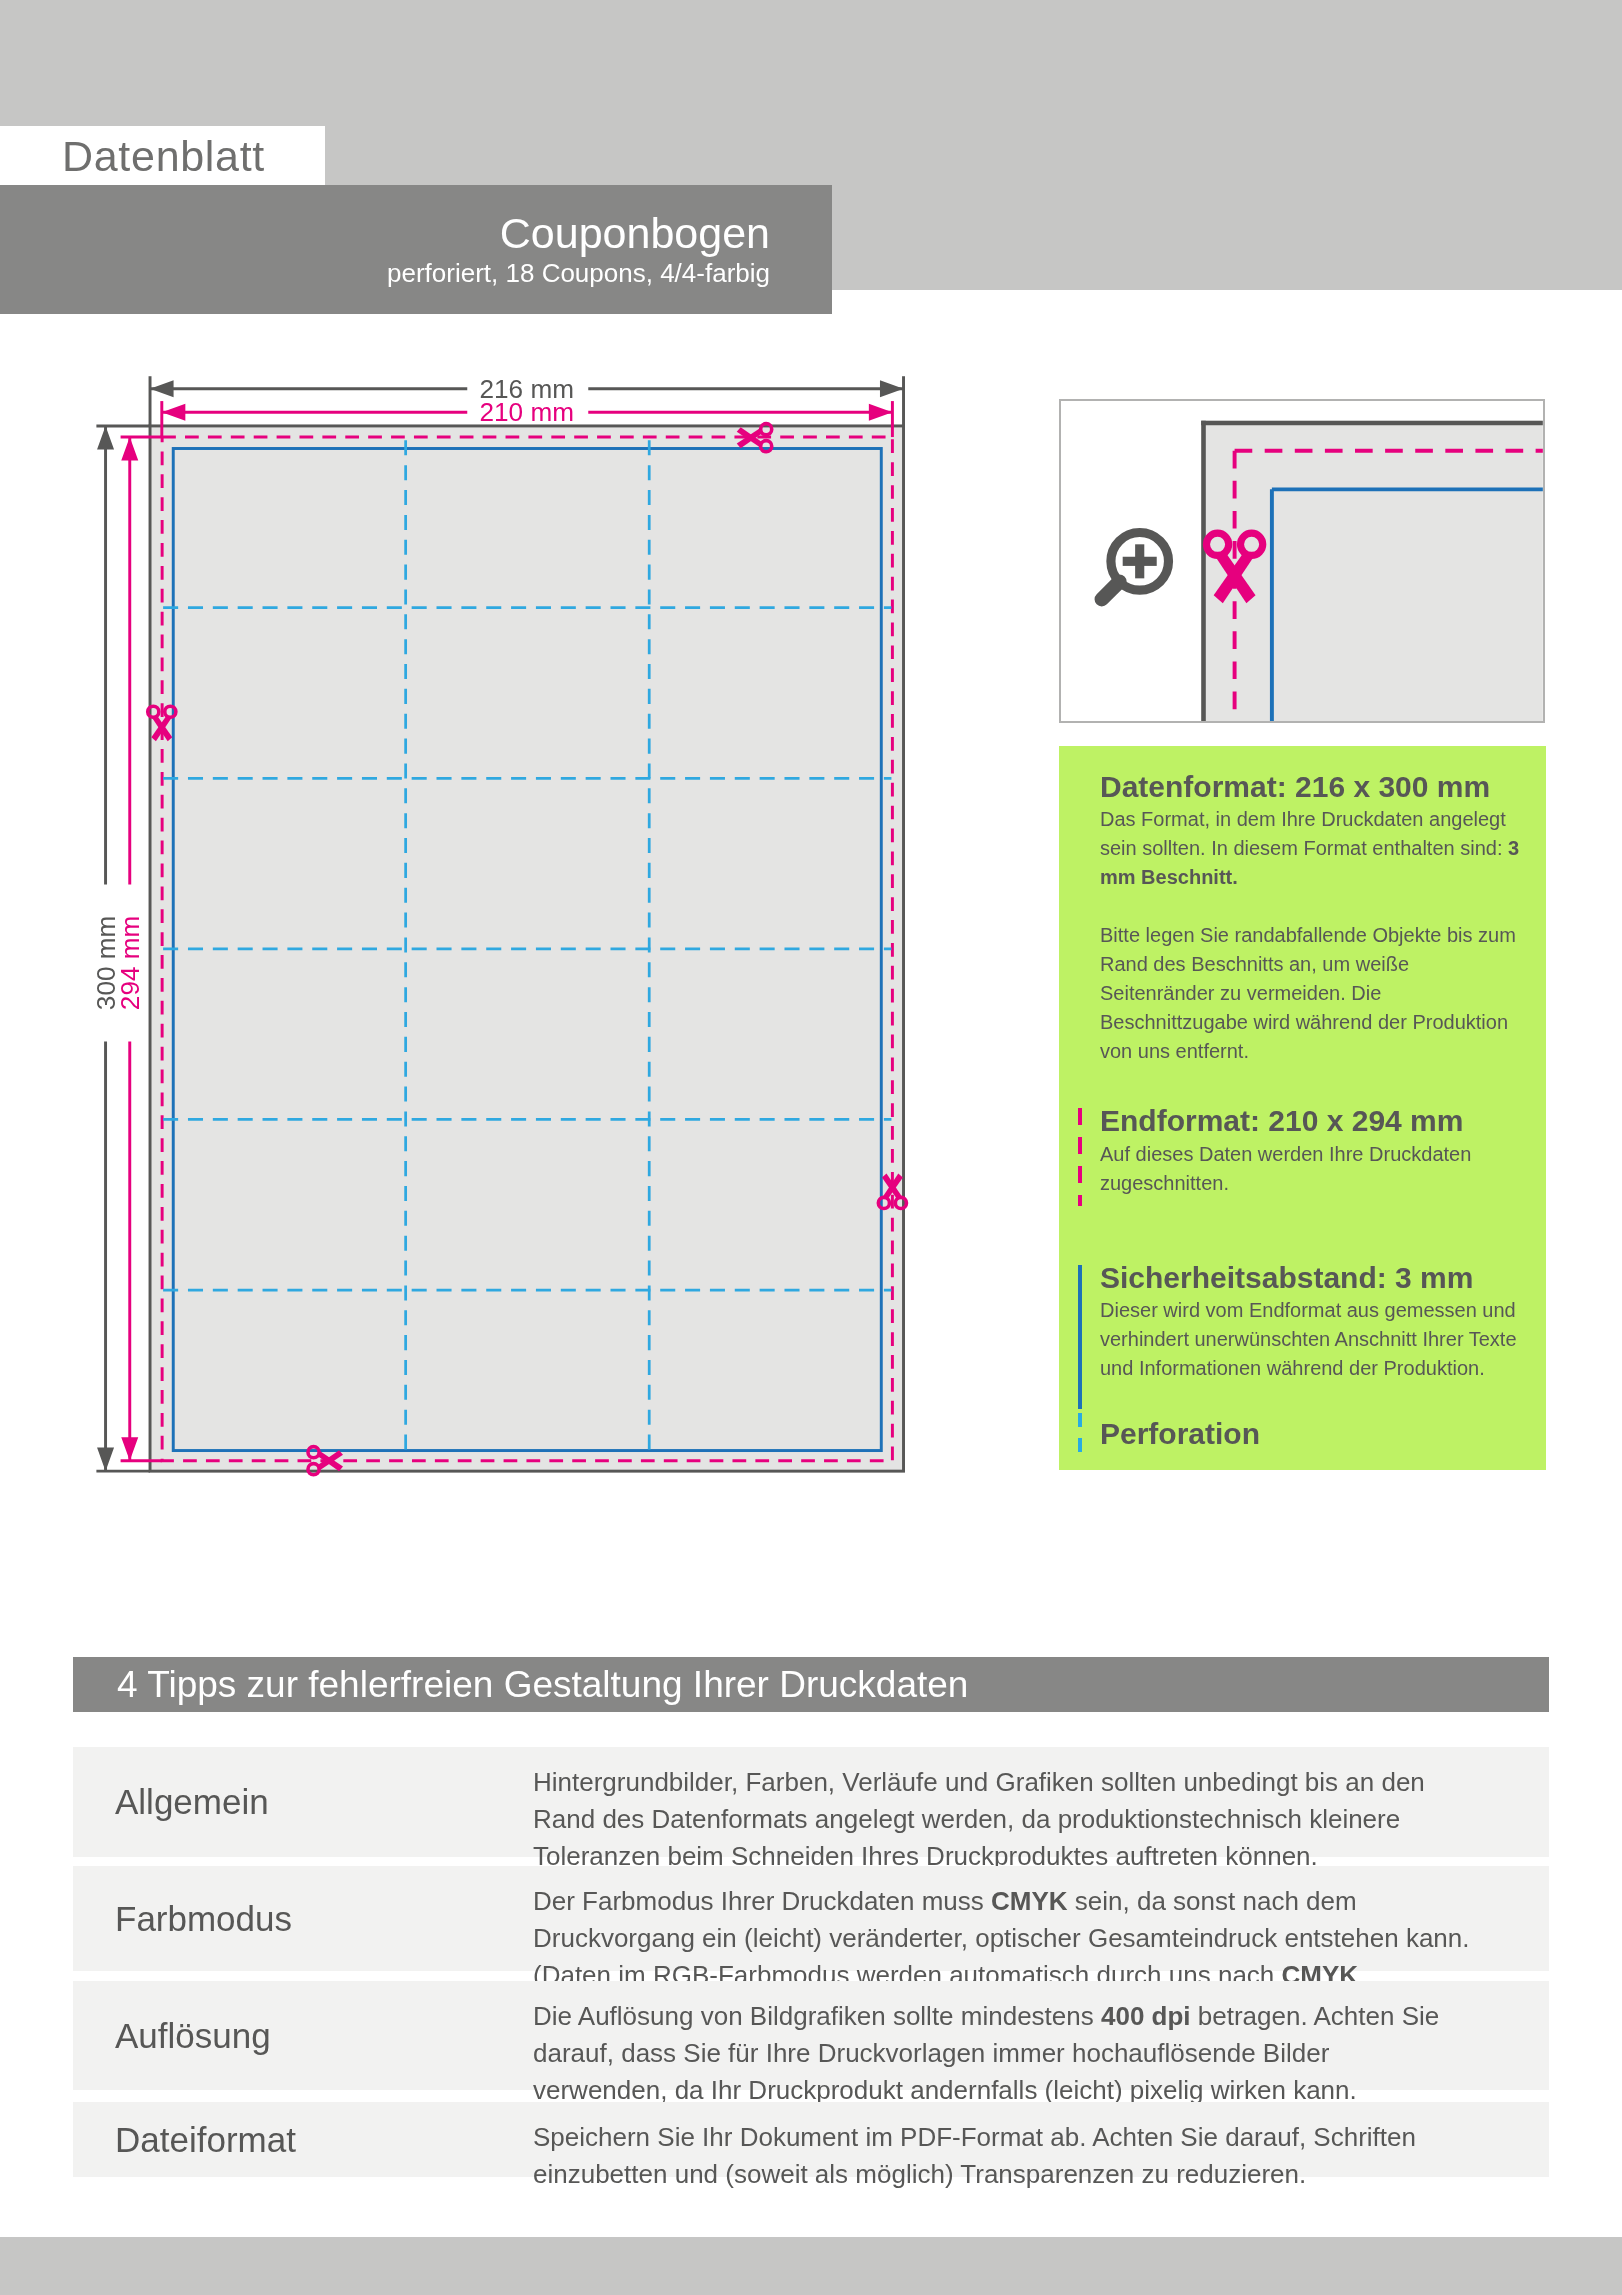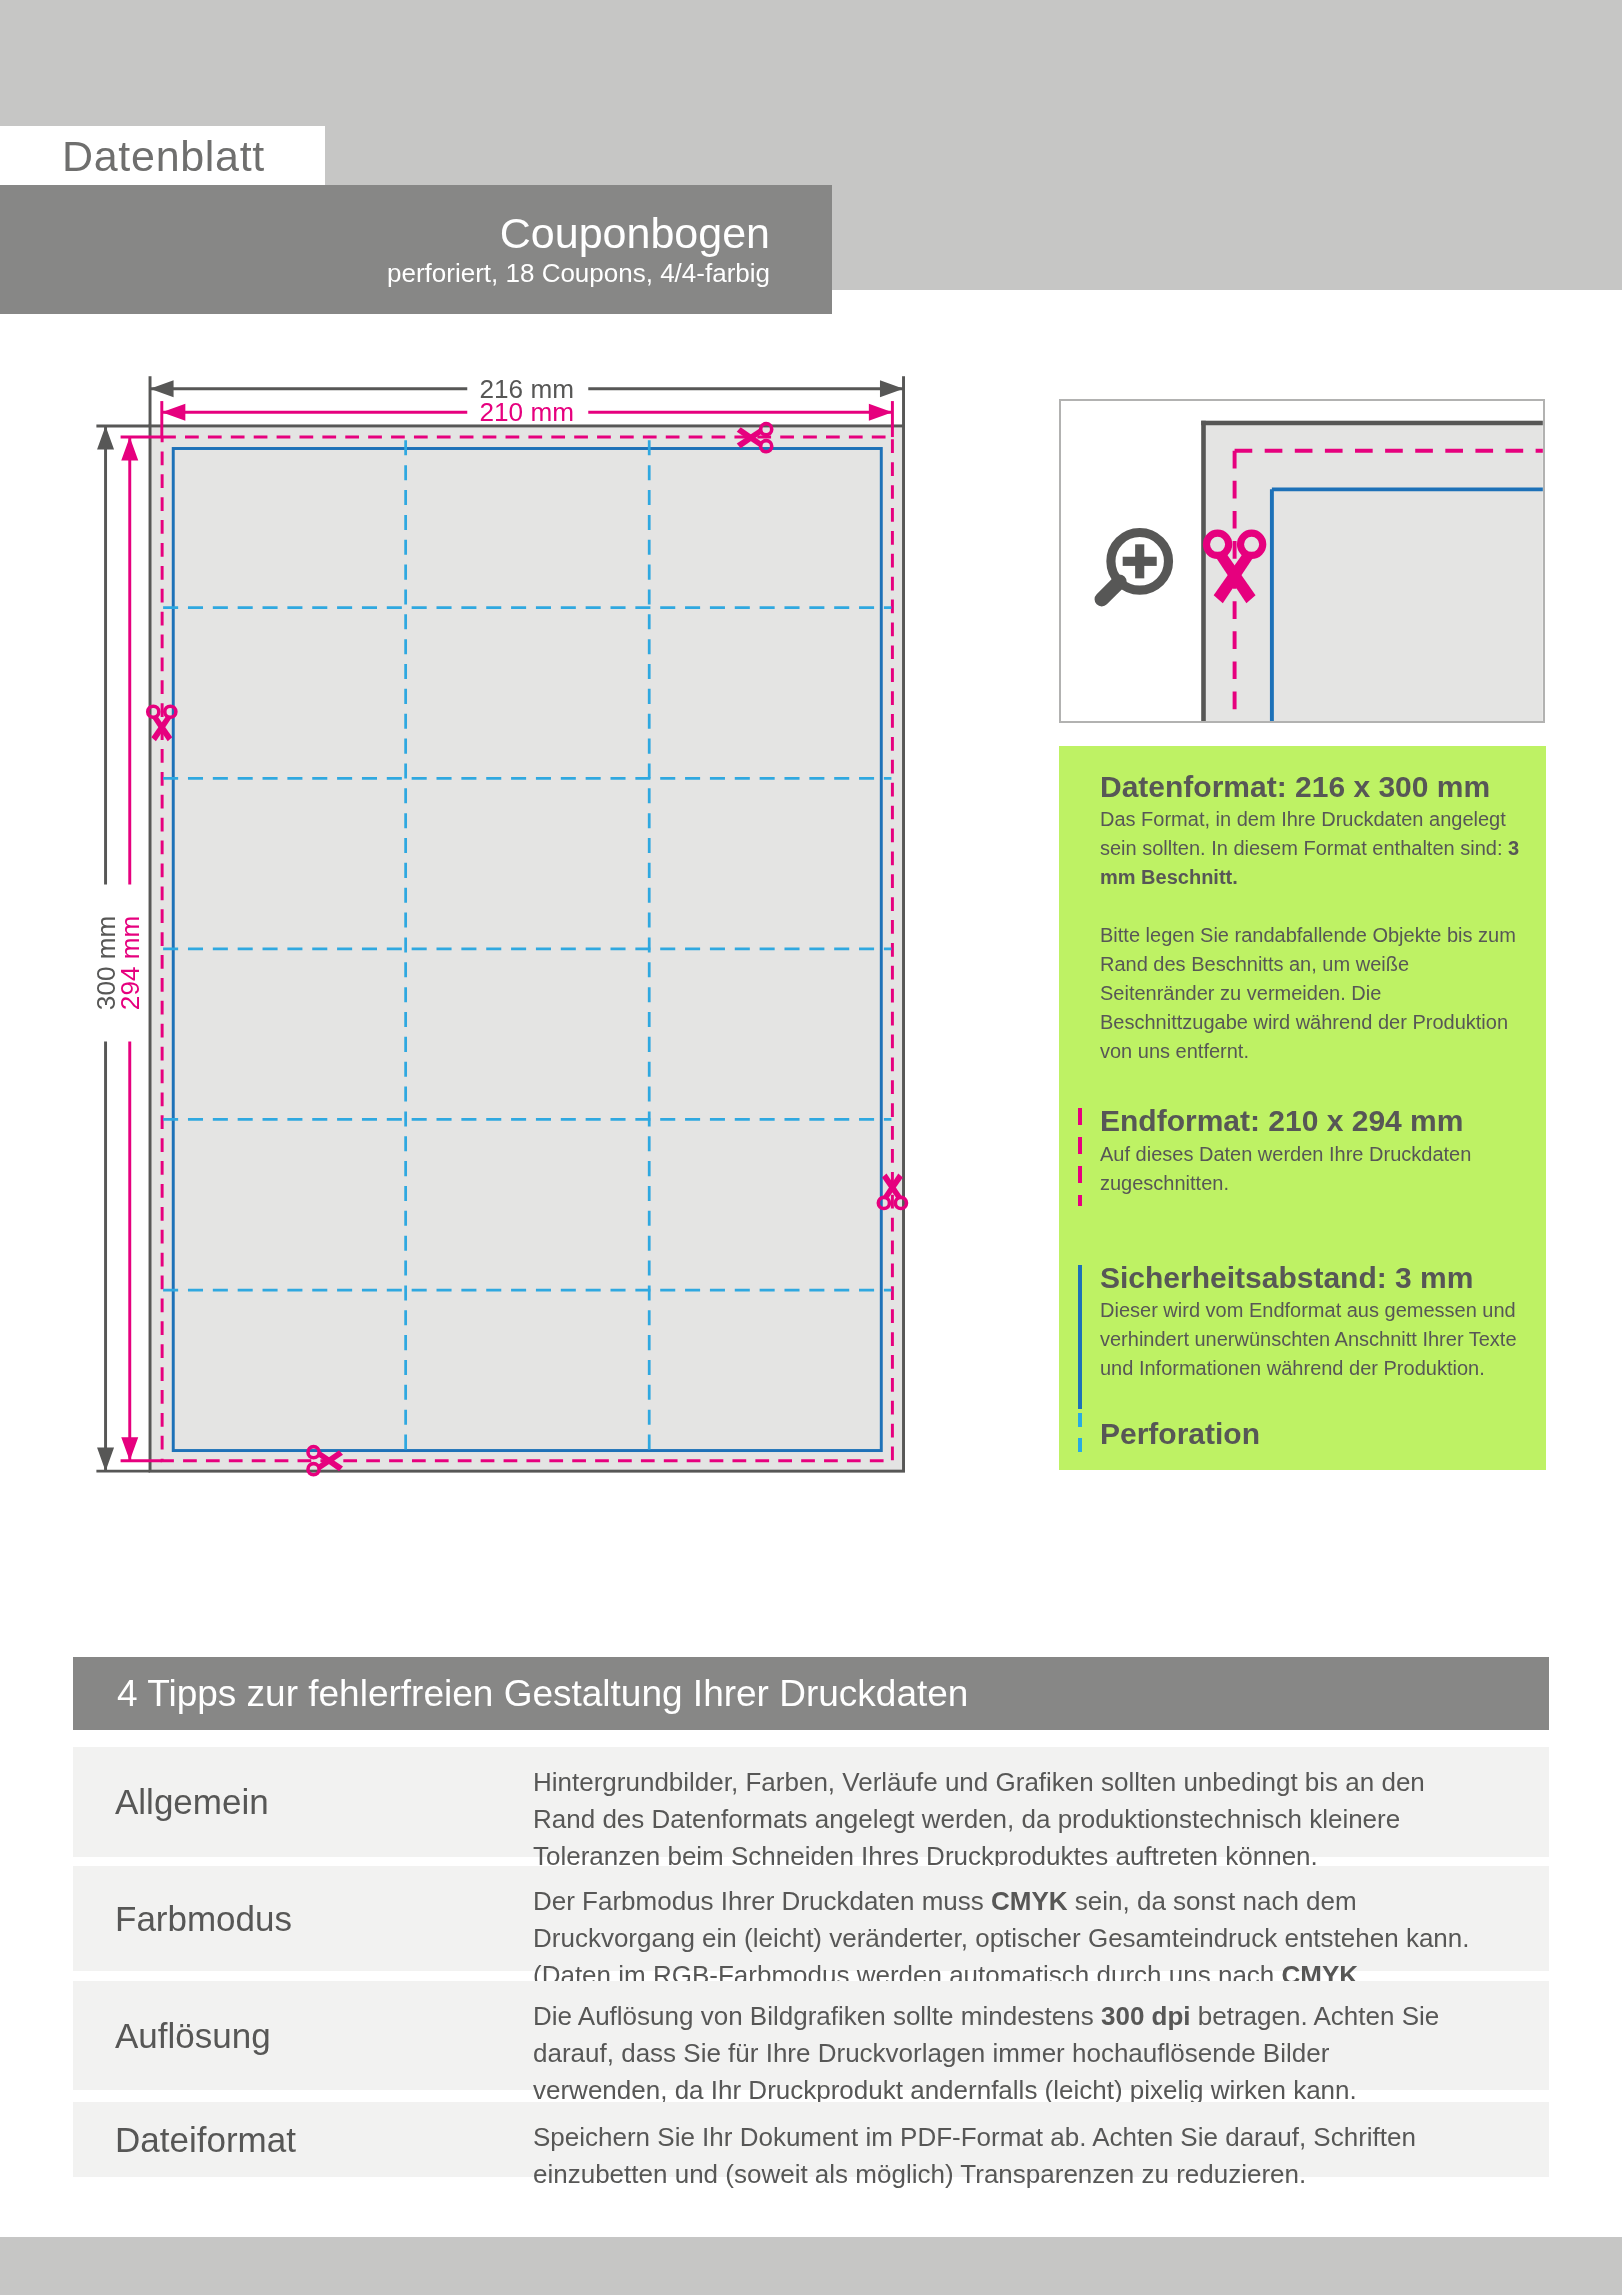--- a/index.html
+++ b/index.html
@@ -26,21 +26,21 @@
   .info-panel p{margin:0;font-size:20px;line-height:29px;color:#575756;}
   .info-panel .sec{position:relative;}
   .info-panel .sec-title{font-size:30px;line-height:33px;font-weight:bold;margin:0 0 2.6px 0;}
   .c-dark{color:#575756;} .c-mag{color:#e6007e;} .c-blue{color:#1d71b8;} .c-cyan{color:#29abe2;}
   .gap-line{height:29px;}
   .ind{position:absolute;left:-21.6px;width:3.9px;}
   .ind-mag{top:3.9px;height:98px;background:repeating-linear-gradient(to bottom,#e6007e 0 17px,rgba(0,0,0,0) 17px 29px);}
   .ind-blue{top:3.9px;height:144px;background:#1d71b8;}
   .ind-cyan{top:-3.9px;height:50px;background:repeating-linear-gradient(to bottom,#29abe2 0 14.4px,rgba(0,0,0,0) 14.4px 25px);}
   
-  .tips-header{position:absolute;left:73px;top:1657px;width:1476px;height:73px;background:#878786;
+  .tips-header{position:absolute;left:73px;top:1657px;width:1476px;height:55px;background:#878786;
                display:flex;align-items:center;box-sizing:border-box;padding-left:44px;}
   .tips-header span{color:#ffffff;font-size:37px;}
   .tip-row{position:absolute;left:73px;width:1476px;background:#f2f2f1;display:flex;box-sizing:border-box;}
   .tip-row .lbl{width:460px;box-sizing:border-box;padding-left:42px;display:flex;align-items:center;
                 font-size:35px;color:#575756;}
   .tip-row .txt{flex:1;box-sizing:border-box;padding:17px 79px 17px 0;display:flex;align-items:flex-start;}
   .tip-row .txt p{margin:0;font-size:26px;line-height:37px;color:#575756;}
   .r1{top:1747px;height:110px;} .r2{top:1866px;height:105px;} .r3{top:1981px;height:109px;} .r4{top:2102px;height:75px;}
   
   .footer-band{position:absolute;left:0;top:2237px;width:1623px;height:59px;background:#c6c6c5;}
@@ -203,21 +203,21 @@
   <div class="tip-row r2">
     <div class="lbl">Farbmodus</div>
     <div class="txt">
         <p><span>Der Farbmodus Ihrer Druckdaten muss </span><b>CMYK</b><span> sein, da sonst nach dem Druckvorgang ein (leicht) veränderter, optischer Gesamteindruck entstehen kann. (Daten im RGB-Farbmodus werden automatisch durch uns nach </span><b>CMYK</b><span> konvertiert.)</span></p>
       </div>
   </div>
 
   <div class="tip-row r3">
     <div class="lbl">Auflösung</div>
     <div class="txt">
-        <p><span>Die Auflösung von Bildgrafiken sollte mindestens </span><b>300 dpi</b><span> betragen. Achten Sie darauf, dass Sie für Ihre Druckvorlagen immer hochauflösende Bilder verwenden, da Ihr Druckprodukt andernfalls (leicht) pixelig wirken kann.</span></p>
+        <p><span>Die Auflösung von Bildgrafiken sollte mindestens </span><b>400 dpi</b><span> betragen. Achten Sie darauf, dass Sie für Ihre Druckvorlagen immer hochauflösende Bilder verwenden, da Ihr Druckprodukt andernfalls (leicht) pixelig wirken kann.</span></p>
       </div>
   </div>
 
   <div class="tip-row r4">
     <div class="lbl">Dateiformat</div>
     <div class="txt">
         <p>Speichern Sie Ihr Dokument im PDF-Format ab. Achten Sie darauf, Schriften einzubetten und (soweit als möglich) Transparenzen zu reduzieren.</p>
       </div>
   </div>
 

